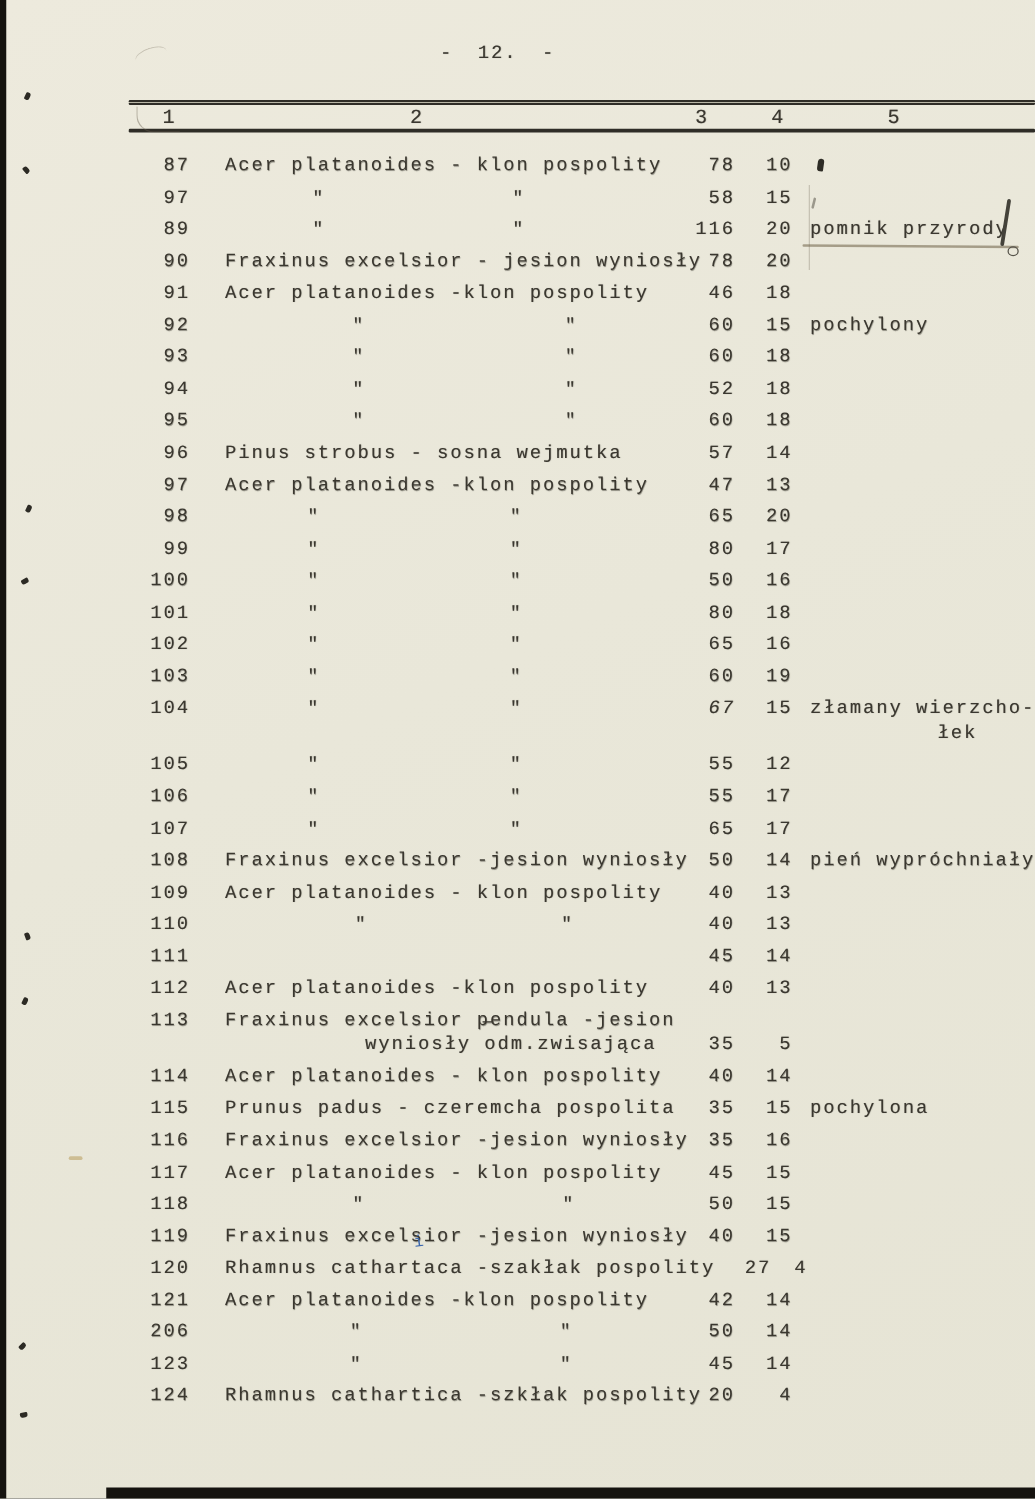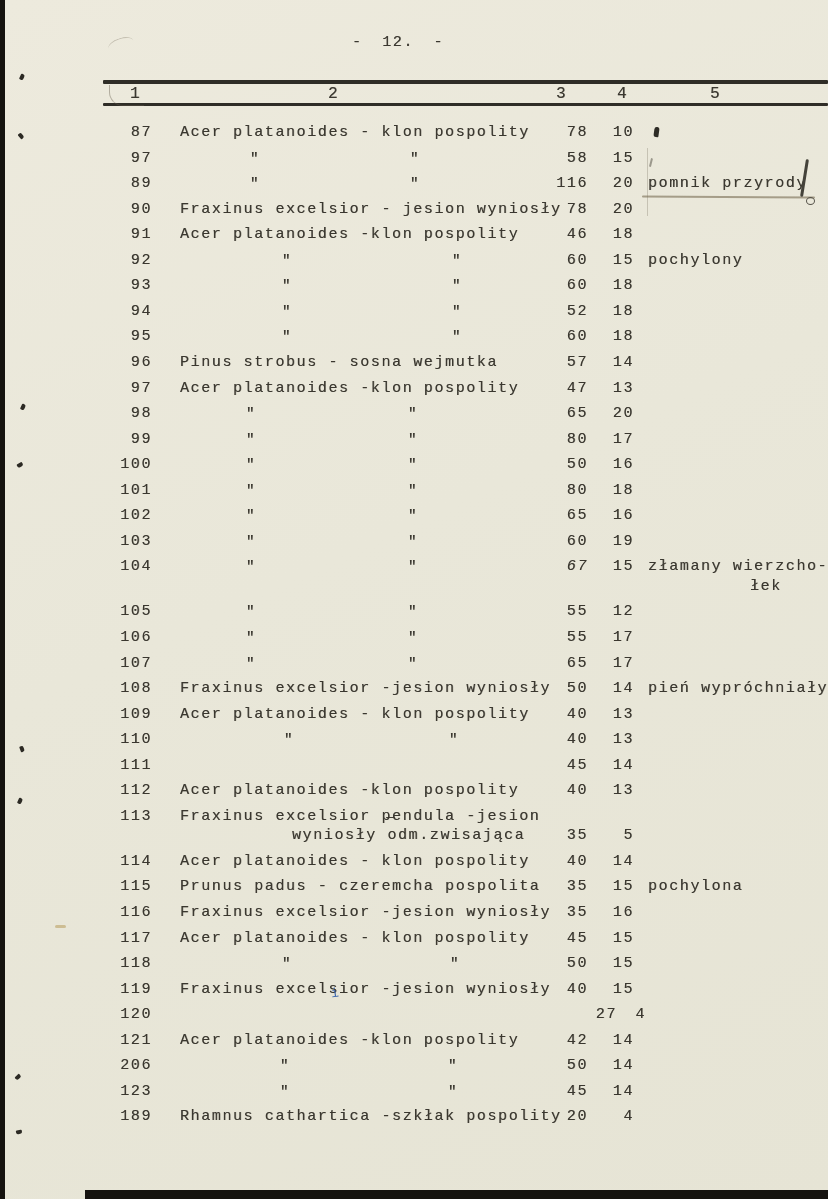--- a/index.html
+++ b/index.html
@@ -295,20 +295,21 @@
         <span class="ink num-right" style="left: 574px;">15</span>
       </div>
       <div class="tline" style="top: 979.6px;">
         <span class="ink num-right" style="left: 104px; width: 48px;">119</span>
         <span class="ink" style="left: 180px;">Fraxinus excelsior -jesion wyniosły</span>
         <span class="ink num-right" style="left: 528px;">40</span>
         <span class="ink num-right" style="left: 574px;">15</span>
       </div>
       <div class="tline" style="top: 1005.15px;">
         <span class="ink num-right" style="left: 104px; width: 48px;">120</span>
+        <span class="ink" style="left: 180px;">Rhamnus cathartaca -szakłak pospolity</span>
         <span class="ink num-right" style="left: 557px;">27</span>
         <span class="ink num-right" style="left: 586px;">4</span>
       </div>
       <div class="tline" style="top: 1030.7px;">
         <span class="ink num-right" style="left: 104px; width: 48px;">121</span>
         <span class="ink" style="left: 180px;">Acer platanoides -klon pospolity</span>
         <span class="ink num-right" style="left: 528px;">42</span>
         <span class="ink num-right" style="left: 574px;">14</span>
       </div>
       <div class="tline" style="top: 1056.25px;">
@@ -319,21 +320,21 @@
         <span class="ink num-right" style="left: 574px;">14</span>
       </div>
       <div class="tline" style="top: 1081.8px;">
         <span class="ink num-right" style="left: 104px; width: 48px; font-family: Liberation Mono, monospace;">123</span>
         <span class="ink" style="left: 280px; font-size: 14px;">"</span>
         <span class="ink" style="left: 448px; font-size: 14px;">"</span>
         <span class="ink num-right" style="left: 528px;">45</span>
         <span class="ink num-right" style="left: 574px;">14</span>
       </div>
       <div class="tline" style="top: 1107.35px;">
-        <span class="ink num-right" style="left: 104px; width: 48px;">189</span>
+        <span class="ink num-right" style="left: 104px; width: 48px;">124</span>
         <span class="ink" style="left: 180px;">Rhamnus cathartica -szkłak pospolity</span>
         <span class="ink num-right" style="left: 528px;">20</span>
         <span class="ink num-right" style="left: 574px;">4</span>
       </div>
     </div>
 
   <div class="ink-dot"></div>
   <div class="faint-comma"></div>
   <div class="faint-vline"></div>
   <div class="pencil-underline"></div>

